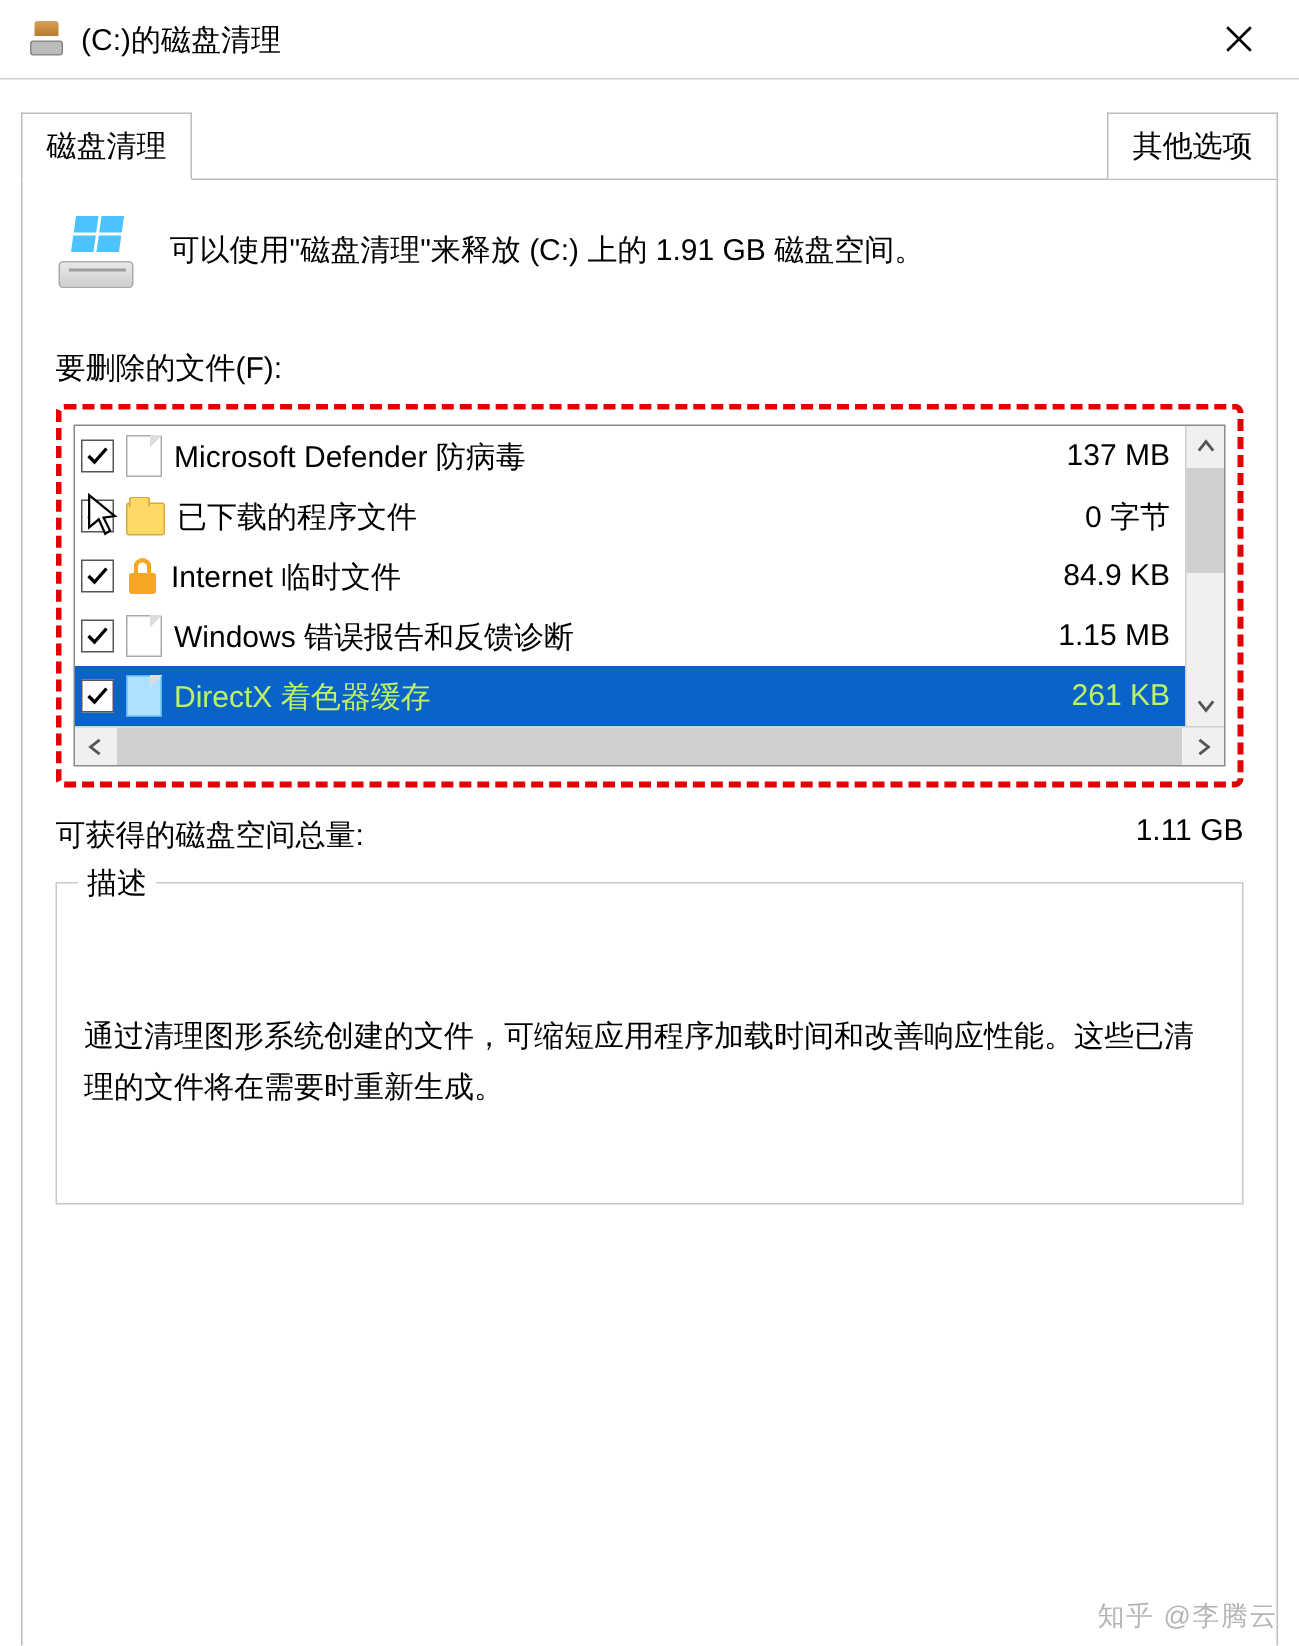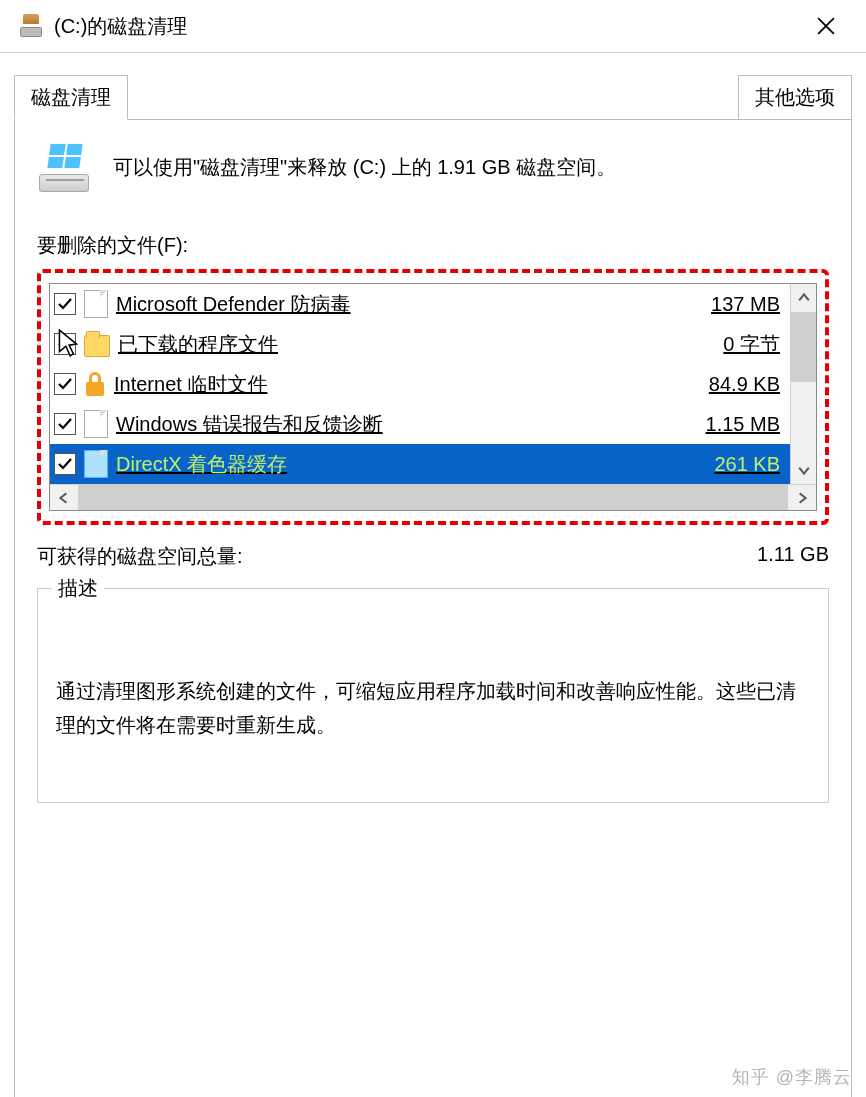--- a/index.html
+++ b/index.html
@@ -114,21 +114,20 @@
     .listbox {
       border: 1px solid #8a8a8a;
       background: #fff;
       position: relative;
     }
     .listbody {
       display:flex;
     }
     .rows {
       flex:1;
-      text-decoration:underline;
     }
     .row {
       display: flex;
       align-items: center;
       height: 40px;
       padding: 0 6px 0 4px;
       font-size: 20px;
       gap: 8px;
       cursor: pointer;
     }

